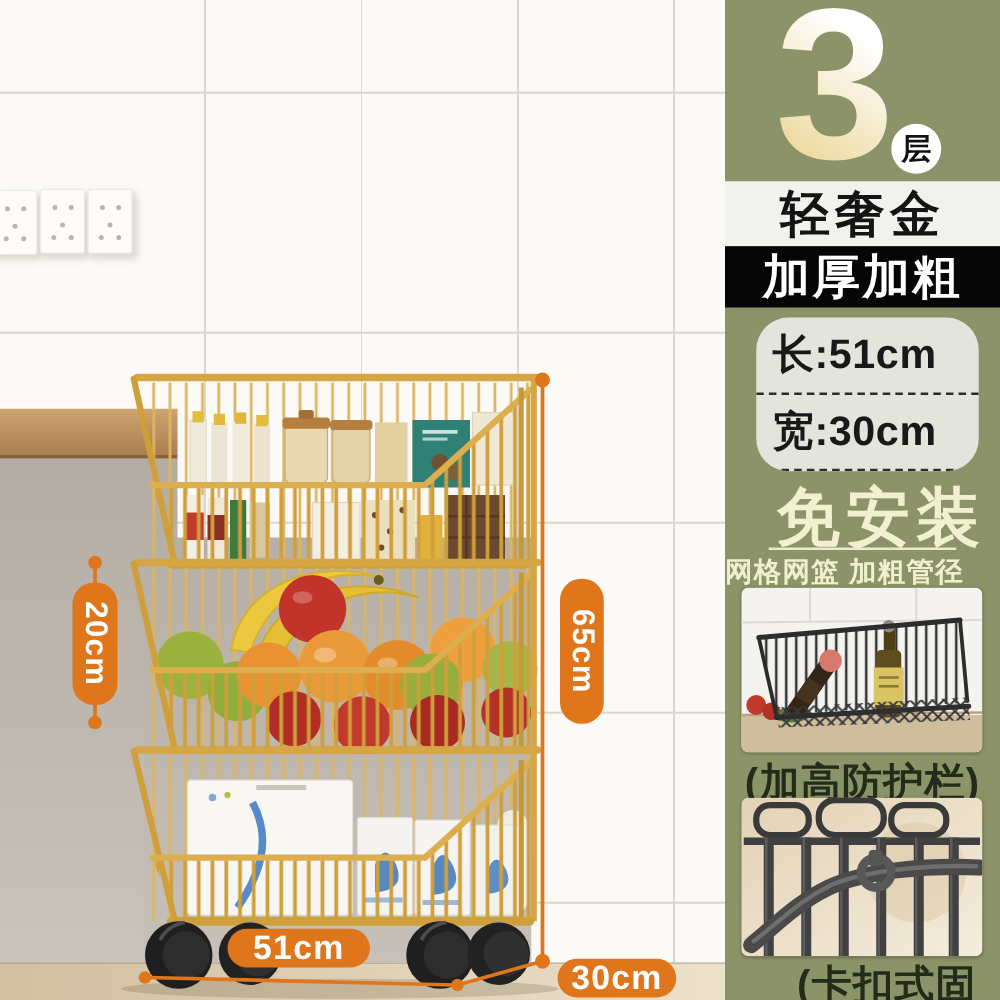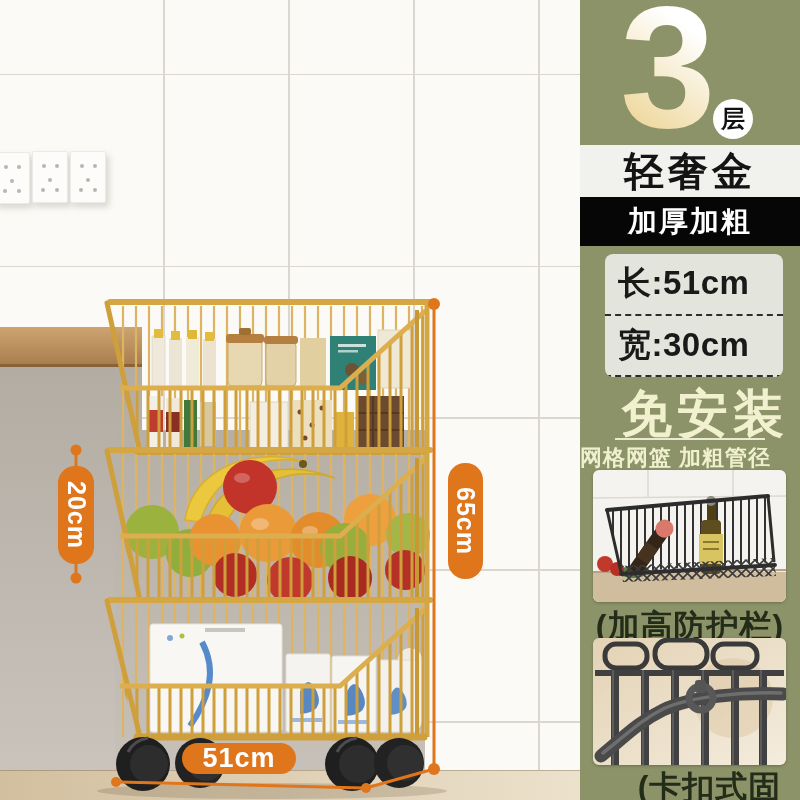--- a/index.html
+++ b/index.html
@@ -66,26 +66,26 @@
     background:#ffffff;color:#111;font-size:24px;font-weight:bold;
     display:flex;align-items:center;justify-content:center;
   }
   .band-color{
     position:absolute;left:0;top:145px;width:220px;height:52px;background:#f1f1ee;
     color:#141414;font-size:40px;font-weight:bold;letter-spacing:4px;
     display:flex;align-items:center;justify-content:center;
   }
   .band-feature{
     position:absolute;left:0;top:197px;width:220px;height:49px;background:#060606;
-    color:#ffffff;font-size:29px;font-weight:bold;letter-spacing:2px;
+    color:#ffffff;font-size:38px;font-weight:bold;letter-spacing:2px;
     display:flex;align-items:center;justify-content:center;
   }
   .size-box{
     position:absolute;left:25px;top:254px;width:178px;height:123px;
-    background:#e3e4db;border-radius:8px;overflow:hidden;
+    background:#e3e4db;border-radius:26px;overflow:hidden;
     display:flex;flex-direction:column;
   }
   .size-row{
     flex:1;display:flex;align-items:center;padding-left:13px;
     color:#191919;font-size:33px;font-weight:600;letter-spacing:0.5px;
   }
   .size-row.sep{border-bottom:2.5px dashed #2c2c2c;}
   .headline{
     position:absolute;left:0;top:380px;width:220px;text-align:center;
     color:#f1f1cf;font-size:51px;font-weight:bold;letter-spacing:5px;padding-left:30px;
@@ -291,20 +291,21 @@
         <line x1="118" y1="782" x2="364" y2="788" stroke-width="3"></line>
         <circle cx="116" cy="782" r="5" stroke="none"></circle>
           <circle cx="366" cy="788" r="5" stroke="none"></circle>
         <line x1="366" y1="788" x2="434" y2="769" stroke-width="3"></line>
       </g>
     </svg>
 
     <div class="pill v pill-tier">20cm</div>
     <div class="pill v pill-height">65cm</div>
     <div class="pill h pill-length">51cm</div>
+    <div class="pill h pill-depth">30cm</div>
   </div>
 
   <div class="panel">
 
     <div class="badge-three">3</div>
     <div class="badge-layer">层</div>
 
     <div class="band-color">轻奢金</div>
     <div class="band-feature">加厚加粗</div>
 

